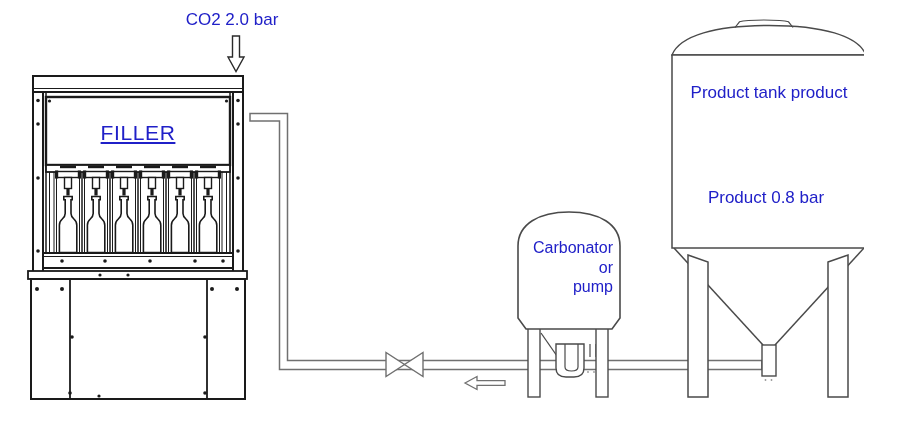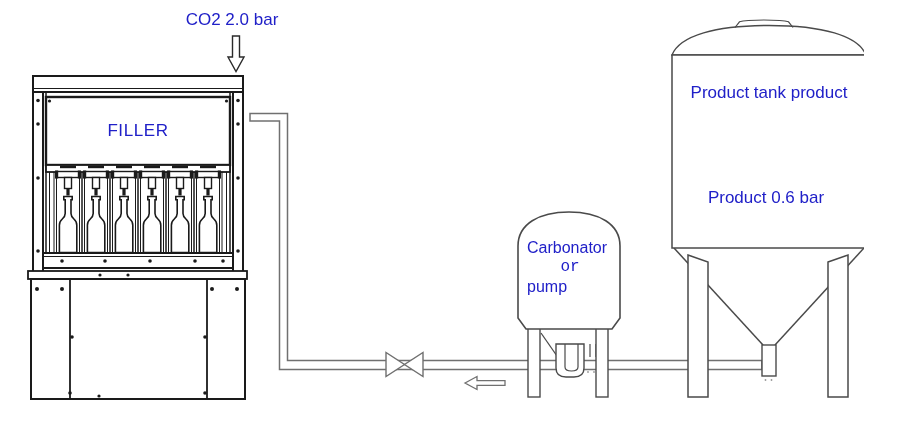--- a/index.html
+++ b/index.html
@@ -4,24 +4,24 @@
 <style>
   :root{
     --blue:#2020c8; --machine:#1a1a1a; --vessel:#4a4a4a; --pipe:#707070; --bg:#ffffff;
   }
   html,body{margin:0;padding:0;background:var(--bg);}
   .canvas{position:relative;width:864px;height:428px;background:var(--bg);overflow:hidden;
           font-family:"Liberation Sans",sans-serif;}
   .canvas svg{position:absolute;left:0;top:0;}
   .lbl{position:absolute;color:var(--blue);font-size:17px;line-height:1.15;white-space:nowrap;}
   .ctr{transform:translateX(-50%);}
-  .filler-lbl{font-size:17px;letter-spacing:.6px;}
+  .filler-lbl{font-size:21px;letter-spacing:.6px;text-decoration:underline;}
   .carb-lbl{font-size:16px;line-height:19.5px;width:86px;white-space:normal;}
-  .carb-line{display:block;text-align:left;}
-  .carb-line.center{text-align:center;font-family:Liberation Mono, monospace;}
+  .carb-line{display:block;text-align:right;}
+  .carb-line.center{}
   
   .m-shape{stroke:var(--machine);fill:#fff;}
   .m-stroke{stroke:var(--machine);fill:none;}
   .v-shape{stroke:var(--vessel);fill:#fff;}
   .v-stroke{stroke:var(--vessel);fill:none;}
   .p-shape{stroke:var(--pipe);fill:#fff;}
   .dot{fill:var(--machine);stroke:none;}
 </style>
 </head>
 <body>
@@ -164,16 +164,16 @@
   <div class="lbl ctr filler-lbl" style="left:138px;top:121px;">FILLER</div>
 
   <div class="lbl carb-lbl" style="left:527px;top:238px;">
     <span class="carb-line">Carbonator</span>
     <span class="carb-line center">or</span>
     <span class="carb-line">pump</span>
   </div>
 
   <div class="lbl ctr" style="left:769px;top:83px;">Product tank product</div>
 
-  <div class="lbl ctr" style="left:766px;top:188px;">Product 0.6 bar</div>
+  <div class="lbl ctr" style="left:766px;top:188px;">Product 0.8 bar</div>
 
 
 </div>
 
 </body></html>

